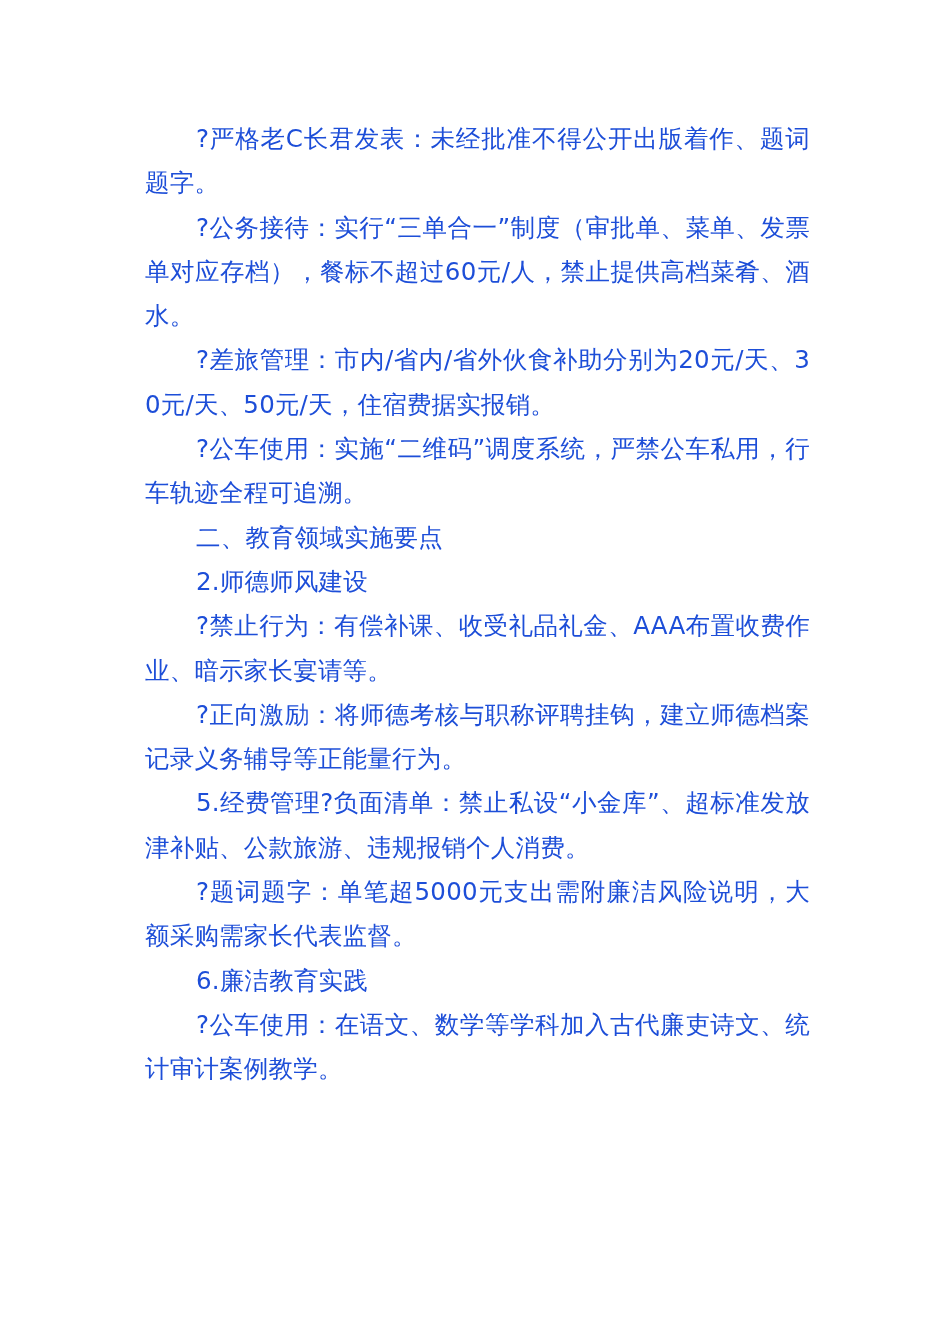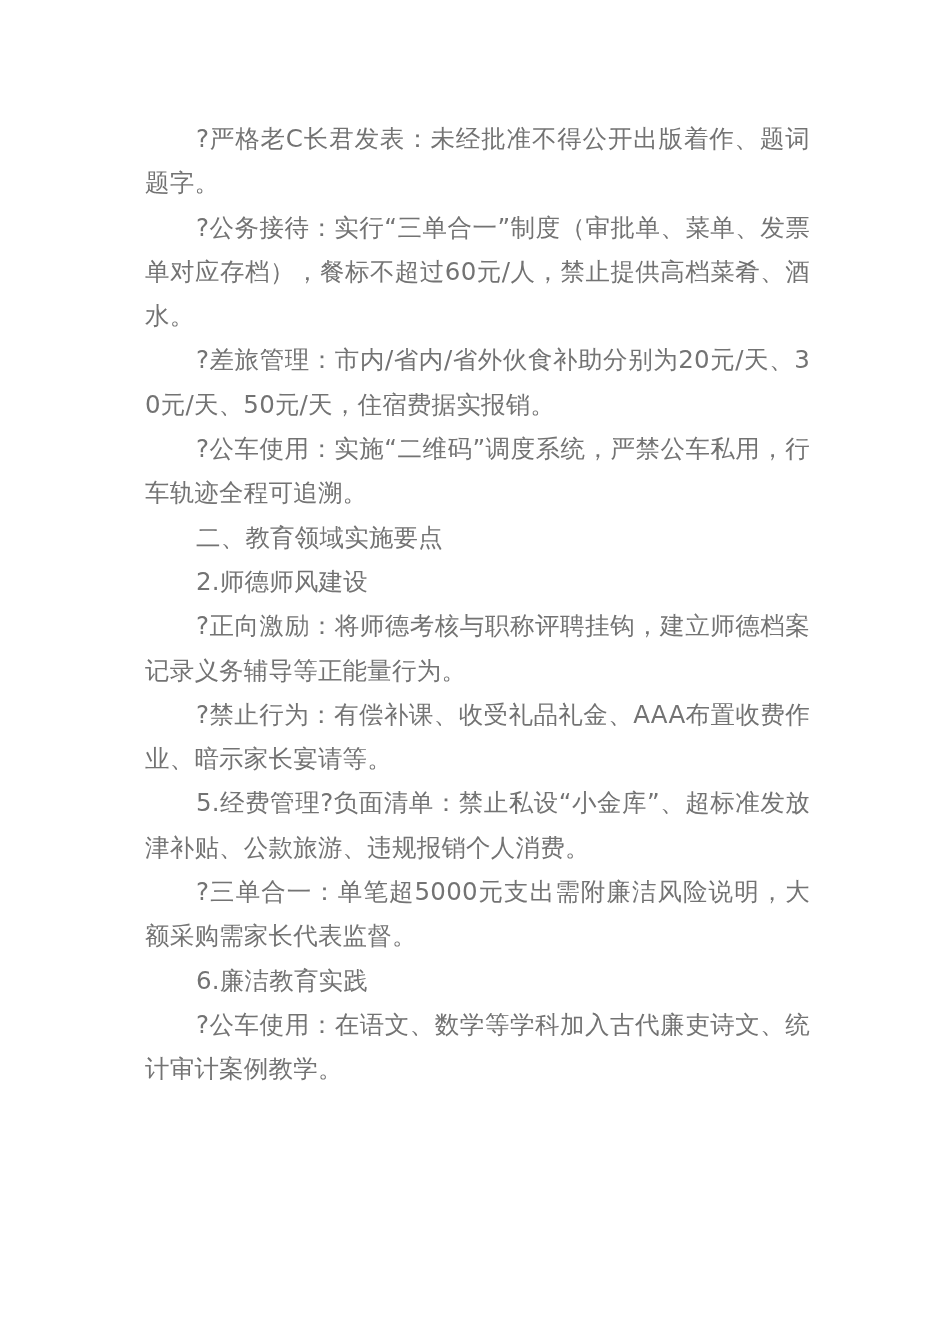--- a/index.html
+++ b/index.html
@@ -14,21 +14,21 @@
       overflow: hidden;
     }
     .page {
       position: absolute;
       left: 145px;
       top: 117px;
       width: 665px;
       font-family: "DejaVu Sans", "Liberation Sans", sans-serif;
       font-size: 24.5px;
       line-height: 44.3px;
-      color: #737373;
+      color: #1d4ed8;
     }
     .para {
       margin: 0;
       padding: 0;
       text-indent: 51px;
       text-align: justify;
       text-align-last: left;
       letter-spacing: 0.2px;
       word-break: break-all;
     }
@@ -36,19 +36,19 @@
 </head>
 <body>
 
 <div class="page">
   <p class="para">?严格老C长君发表：未经批准不得公开出版着作、题词题字。</p>
   <p class="para">?公务接待：实行“三单合一”制度（审批单、菜单、发票单对应存档），餐标不超过60元/人，禁止提供高档菜肴、酒水。</p>
   <p class="para">?差旅管理：市内/省内/省外伙食补助分别为20元/天、30元/天、50元/天，住宿费据实报销。</p>
   <p class="para">?公车使用：实施“二维码”调度系统，严禁公车私用，行车轨迹全程可追溯。</p>
   <p class="para">二、教育领域实施要点</p>
   <p class="para">2.师德师风建设</p>
+  <p class="para">?禁止行为：有偿补课、收受礼品礼金、AAA布置收费作业、暗示家长宴请等。</p>
   <p class="para">?正向激励：将师德考核与职称评聘挂钩，建立师德档案记录义务辅导等正能量行为。</p>
-  <p class="para">?禁止行为：有偿补课、收受礼品礼金、AAA布置收费作业、暗示家长宴请等。</p>
   <p class="para">5.经费管理?负面清单：禁止私设“小金库”、超标准发放津补贴、公款旅游、违规报销个人消费。</p>
-  <p class="para">?三单合一：单笔超5000元支出需附廉洁风险说明，大额采购需家长代表监督。</p>
+  <p class="para">?题词题字：单笔超5000元支出需附廉洁风险说明，大额采购需家长代表监督。</p>
   <p class="para">6.廉洁教育实践</p>
   <p class="para">?公车使用：在语文、数学等学科加入古代廉吏诗文、统计审计案例教学。</p>
 </div>
 
 </body></html>

